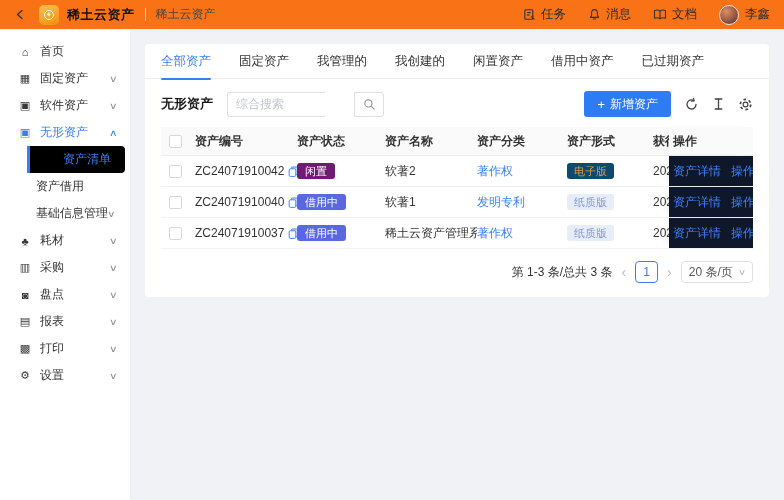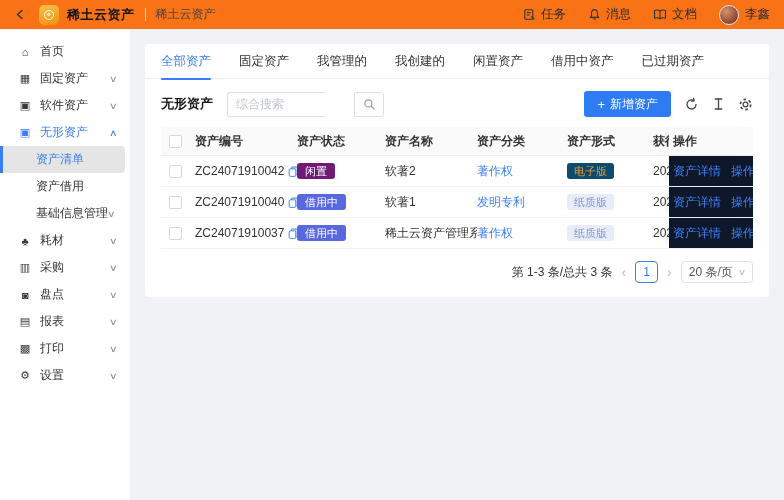--- a/index.html
+++ b/index.html
@@ -23,21 +23,21 @@
   
   .sidebar { position:absolute; left:0; top:30px; width:131px; height:470px; background:#fff; border-right:1px solid #eef0f2; padding-top:8px; z-index:20; }
   .menu-item { position:relative; height:27px; display:flex; align-items:center; padding:0 13px 0 18px; cursor:pointer; }
   .menu-item .micon { width:14px; font-size:11px; color:#3a3a3a; text-align:center; flex:none; }
   .menu-item .mlabel { flex:1; margin-left:8px; font-size:12px; color:#333; white-space:nowrap; }
   .menu-item .arrow { font-size:9px; color:#8f8f8f; transform:scaleX(1.3); }
   .menu-item.active-parent .micon, .menu-item.active-parent .mlabel, .menu-item.active-parent .arrow { color:#3a7ef6; }
   .submenu-item { position:relative; height:27px; display:flex; align-items:center; padding:0 13px 0 36px; cursor:pointer; margin-right:5px; }
   .submenu-item .mlabel { flex:1; font-size:12px; color:#333; white-space:nowrap; }
   .submenu-item .arrow { font-size:9px; color:#8f8f8f; transform:scaleX(1.3); }
-  .submenu-item.selected { background:#e5e5e5; border-radius:0 4px 4px 0; }
+  .submenu-item.selected { background:#000000; border-radius:0 4px 4px 0;margin-left:27px; }
   .submenu-item.selected::before { content:""; position:absolute; left:0; top:0; bottom:0; width:3px; background:#3a7ef6; }
   .submenu-item.selected .mlabel { color:#3a7ef6; }
 
   
   .main { position:absolute; left:131px; top:30px; width:653px; height:470px; background:#f0f2f5; }
   .card { position:absolute; left:14px; top:14px; width:624px; background:#fff; border-radius:4px; padding-bottom:10px; }
 
   .tabs { display:flex; align-items:center; gap:28px; height:35px; padding:0 16px; border-bottom:1px solid #ececec; }
   .tab { font-size:12.5px; color:#333; cursor:pointer; position:relative; height:35px; display:flex; align-items:center; white-space:nowrap; }
   .tab.active { color:#3a7ef6; }

